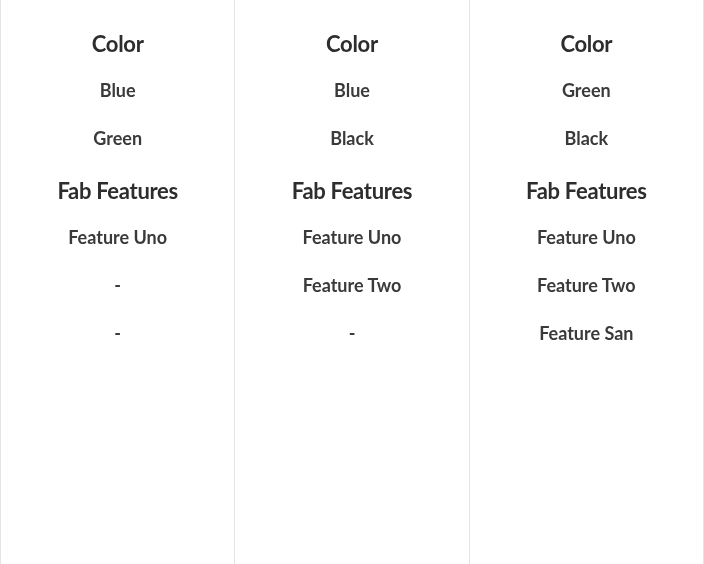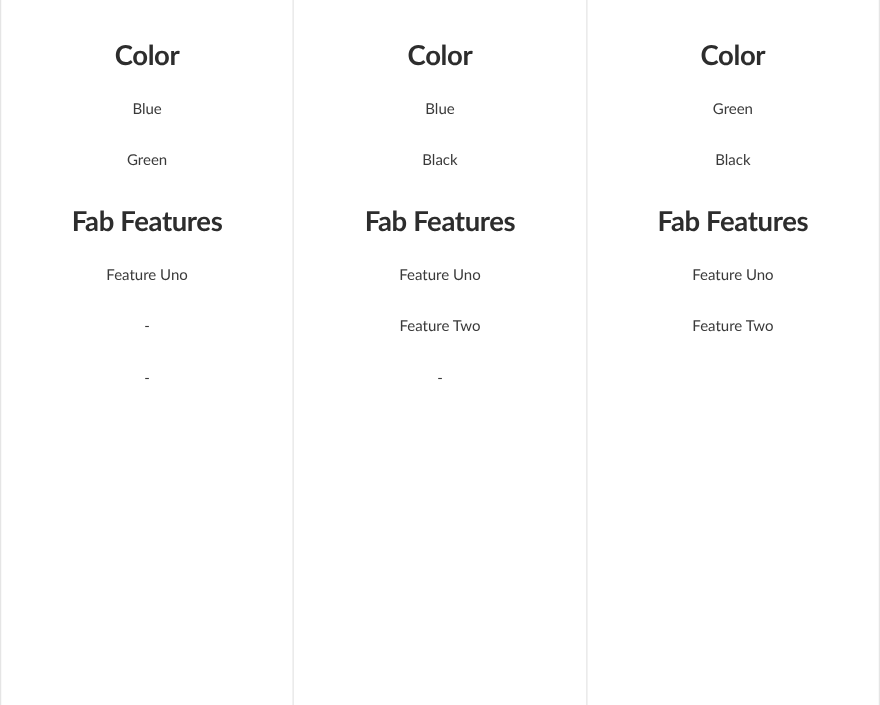--- a/index.html
+++ b/index.html
@@ -36,22 +36,22 @@
       margin-bottom: 28px;
     }
     .section-header {
       font-size: 22px;
       font-weight: 700;
       color: #2d2d2d;
       margin-bottom: 22px;
       letter-spacing: -0.3px;
     }
     .section-value {
-      font-size: 12px;
-      font-weight: 400;
+      font-size: 18px;
+      font-weight: 700;
       color: #3a3a3a;
       margin-bottom: 26px;
     }
     .section-value:last-child {
       margin-bottom: 0;
     }
     .features-section .section-header {
     }
   </style>
 </head>
@@ -89,15 +89,16 @@
   <div class="column">
     <div class="section">
       <div class="section-header">Color</div>
       <div class="section-value">Green</div>
       <div class="section-value">Black</div>
     </div>
     <div class="section features-section">
       <div class="section-header">Fab Features</div>
       <div class="section-value">Feature Uno</div>
       <div class="section-value">Feature Two</div>
+      <div class="section-value">Feature San</div>
     </div>
   </div>
 </div>
 
 </body></html>

